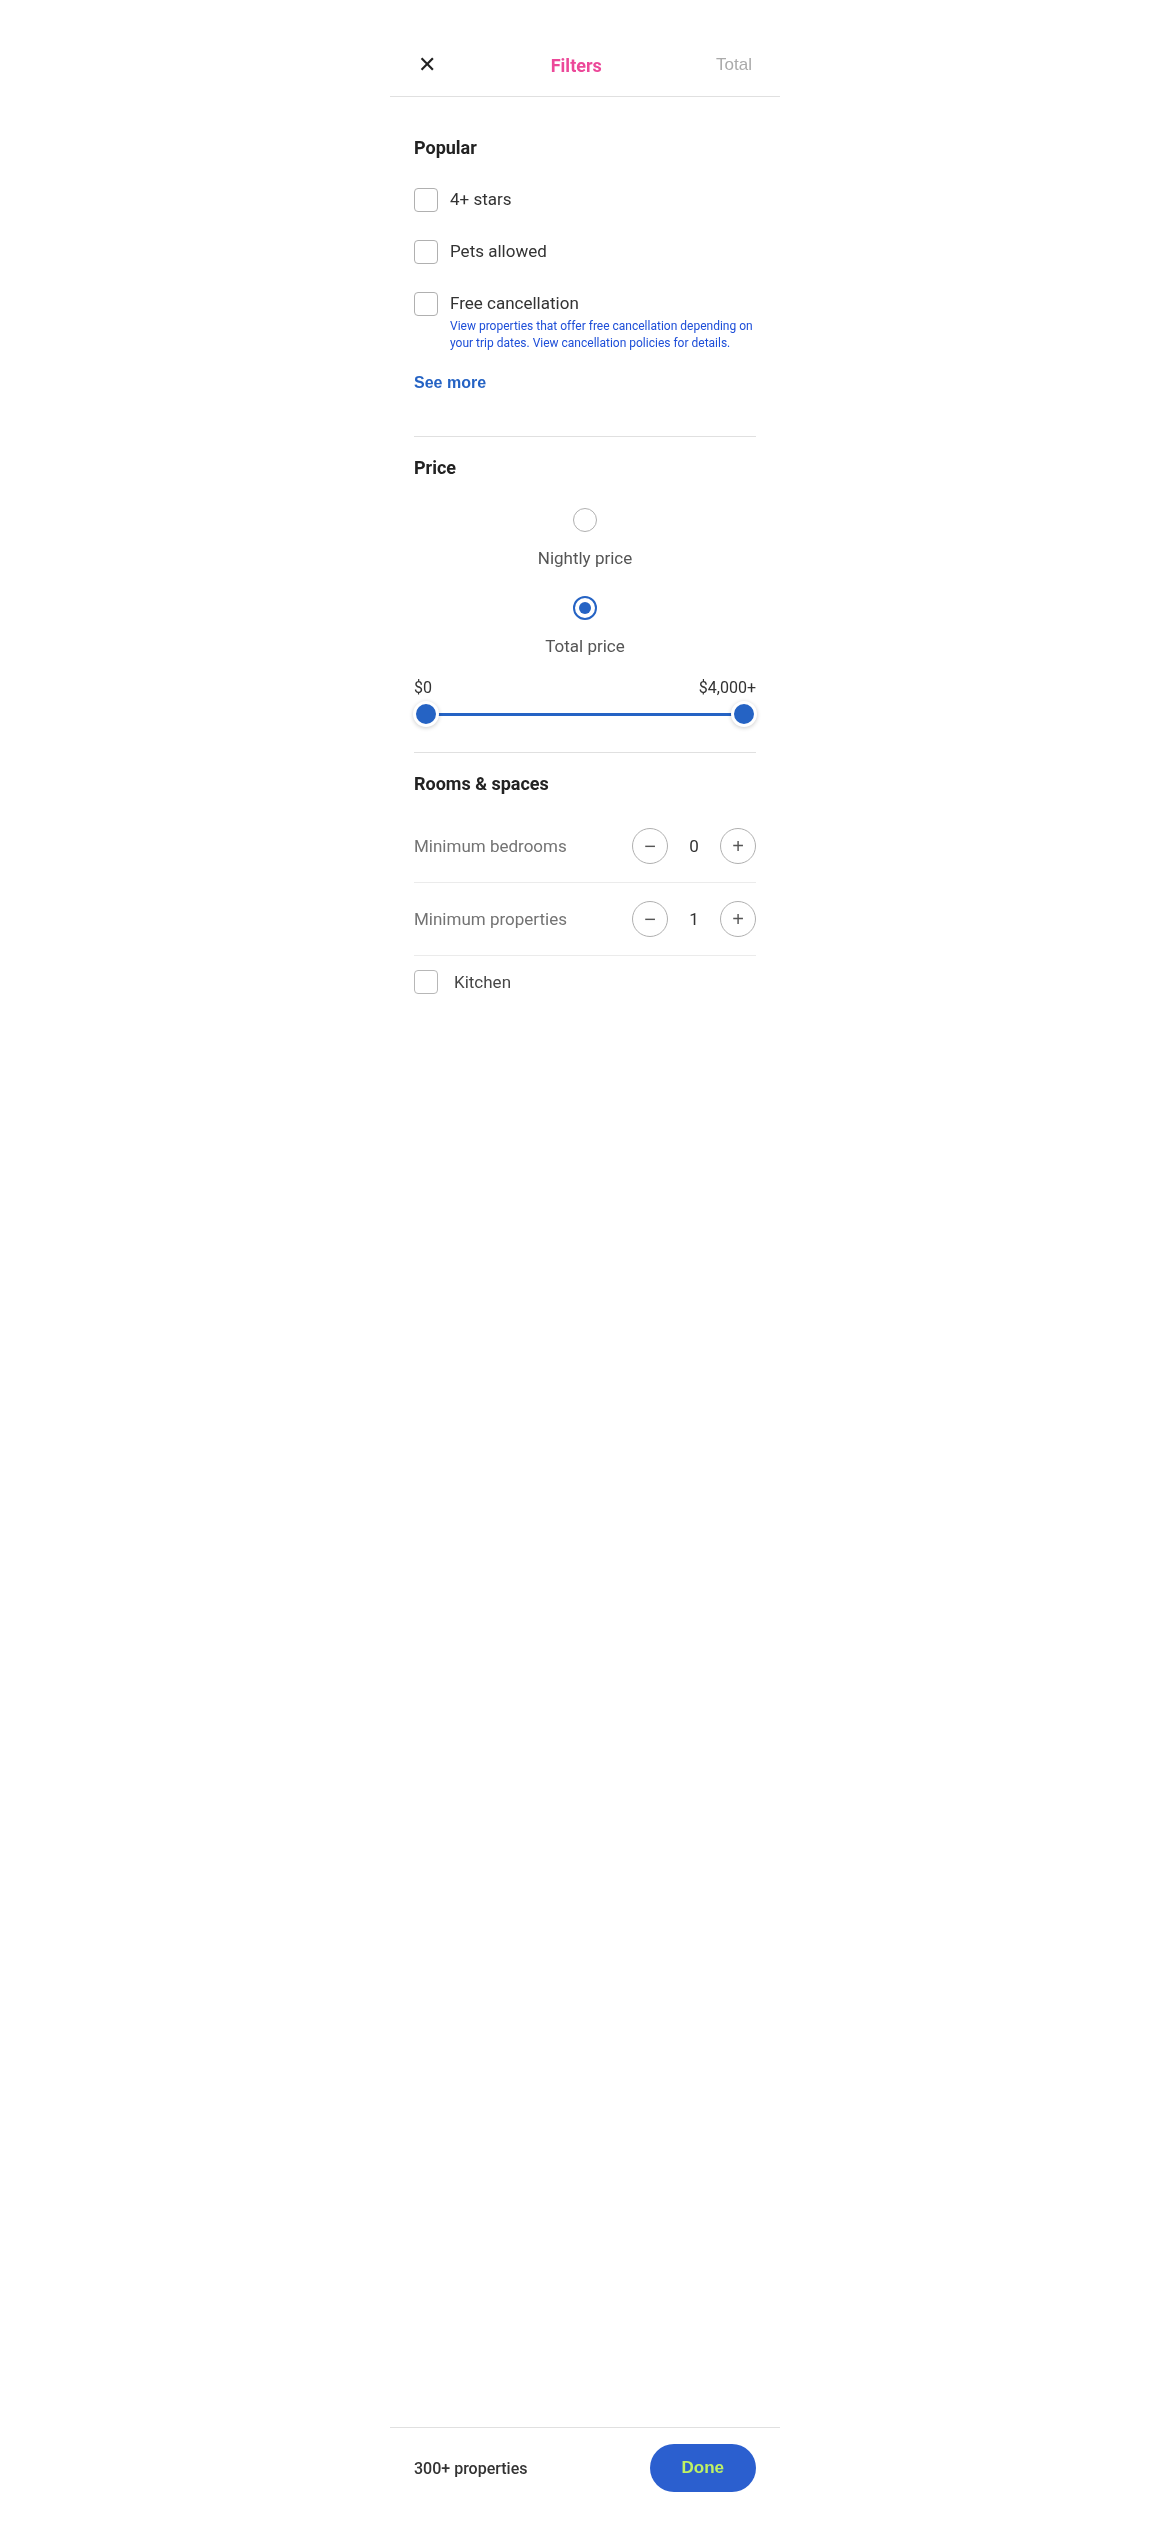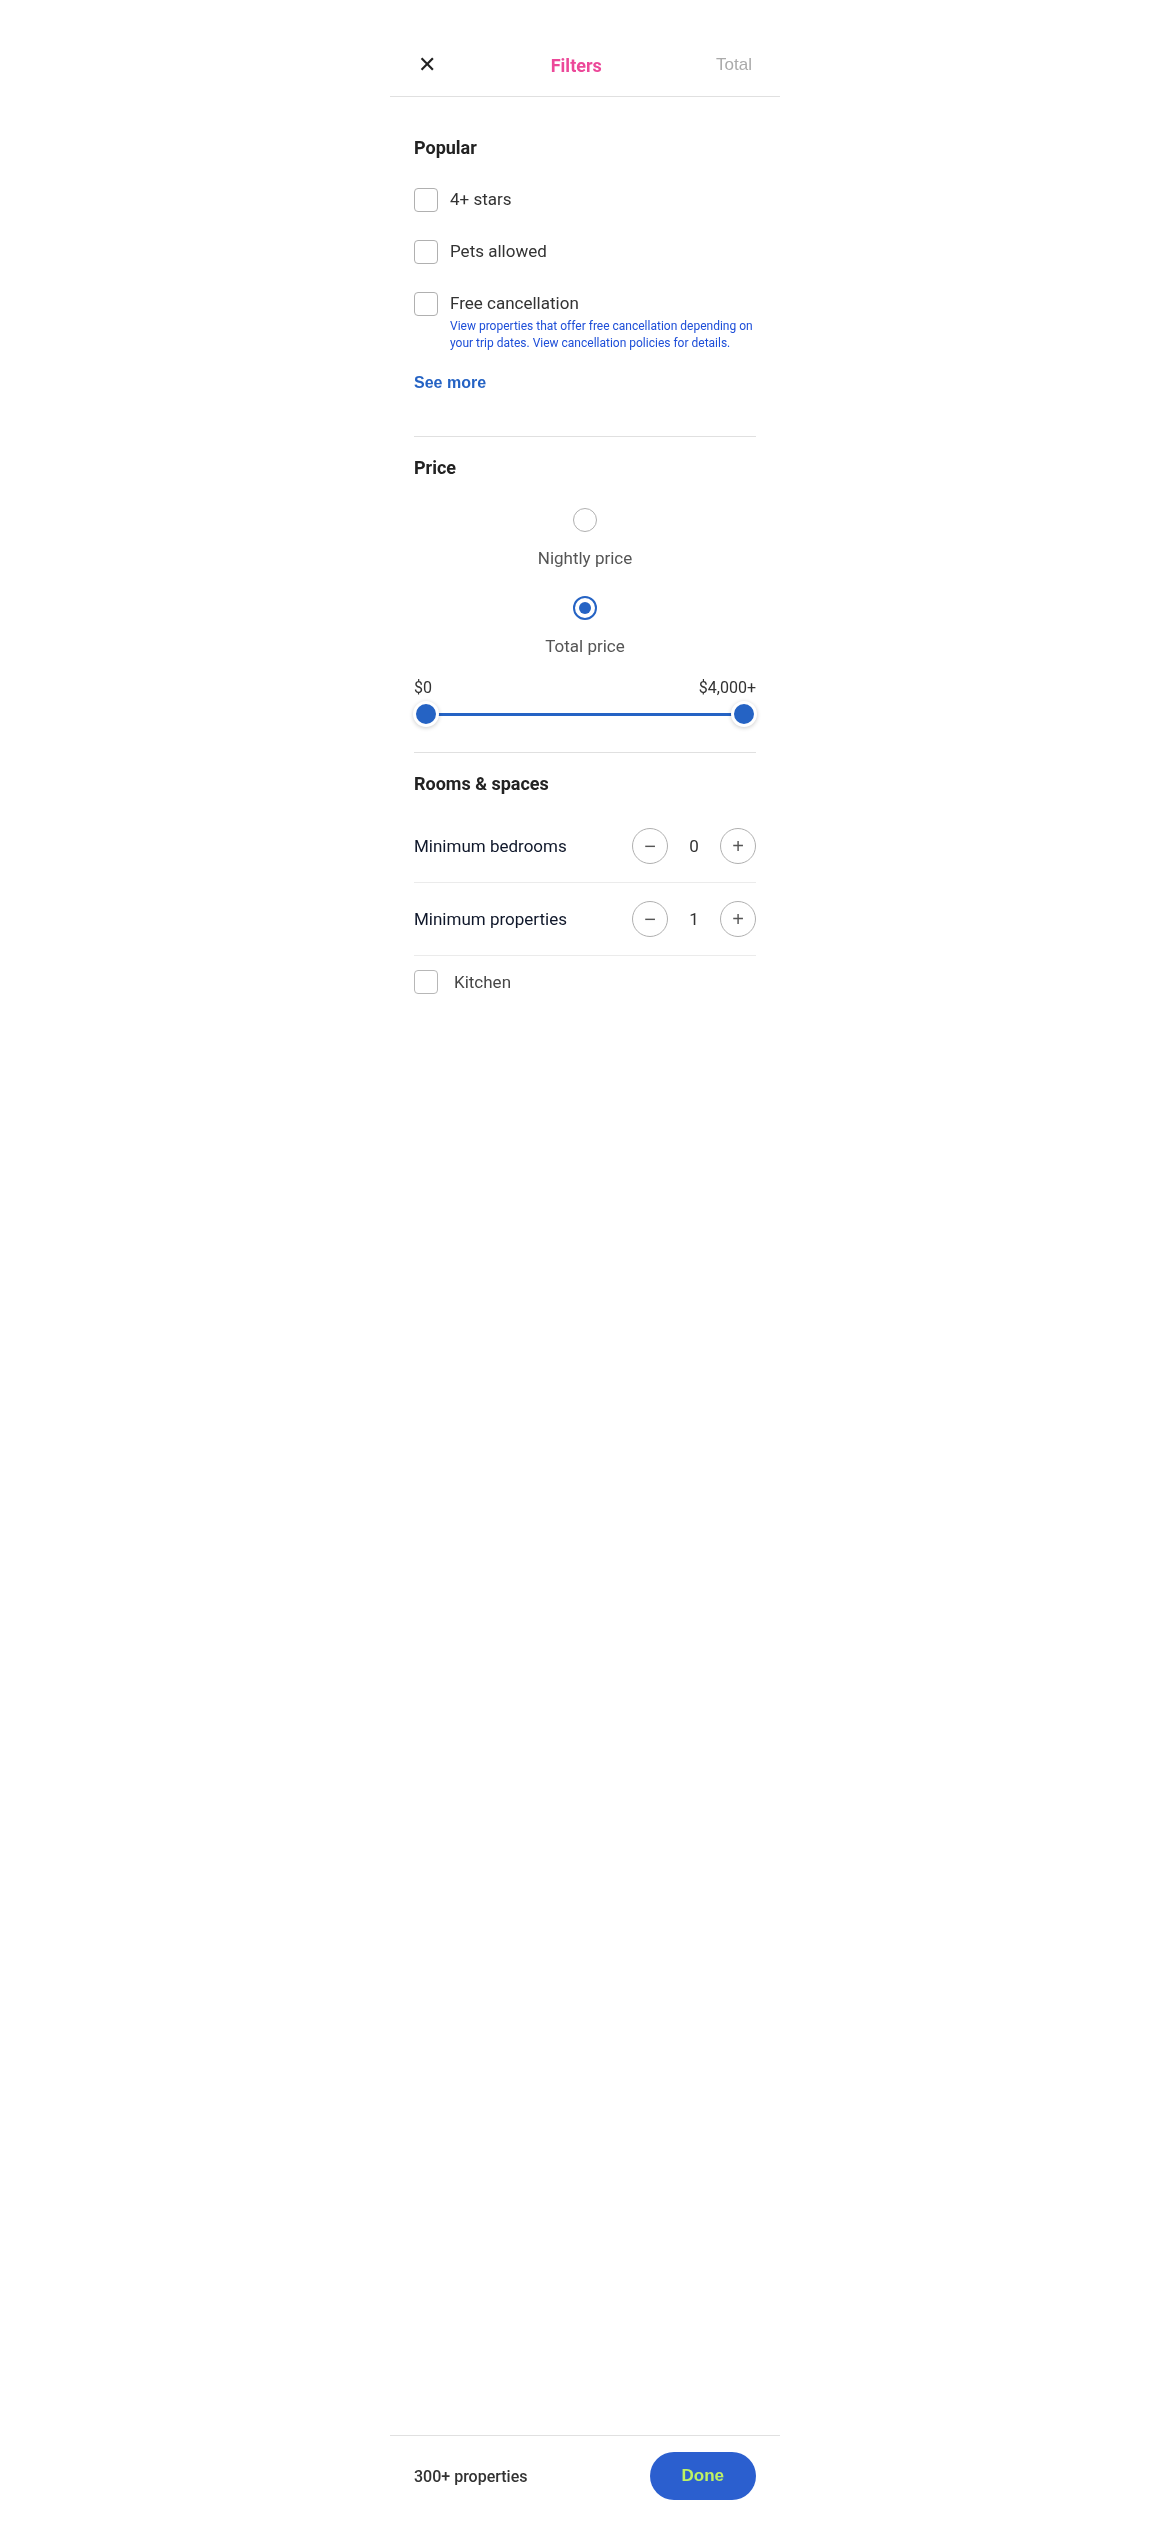--- a/index.html
+++ b/index.html
@@ -232,21 +232,21 @@
     .stepper-row {
       display: flex;
       align-items: center;
       justify-content: space-between;
       padding: 18px 0;
       border-bottom: 1px solid #ebebeb;
     }
 
     .stepper-label {
       font-size: 17px;
-      color: #0f172a;
+      color: #737373;
     }
 
     .stepper-controls {
       display: flex;
       align-items: center;
       gap: 16px;
     }
 
     .stepper-btn {
       width: 36px;
@@ -275,21 +275,21 @@
       display: flex;
       align-items: center;
       padding: 14px 0;
       gap: 16px;
       opacity: 0.9;
     }
 
     
     .footer {
       position: fixed;
-      bottom: 0;
+      bottom: 8px;
       left: 50%;
       transform: translateX(-50%);
       width: 390px;
       background: #fff;
       border-top: 1px solid #e0e0e0;
       padding: 16px 24px 32px;
       display: flex;
       align-items: center;
       justify-content: space-between;
     }

